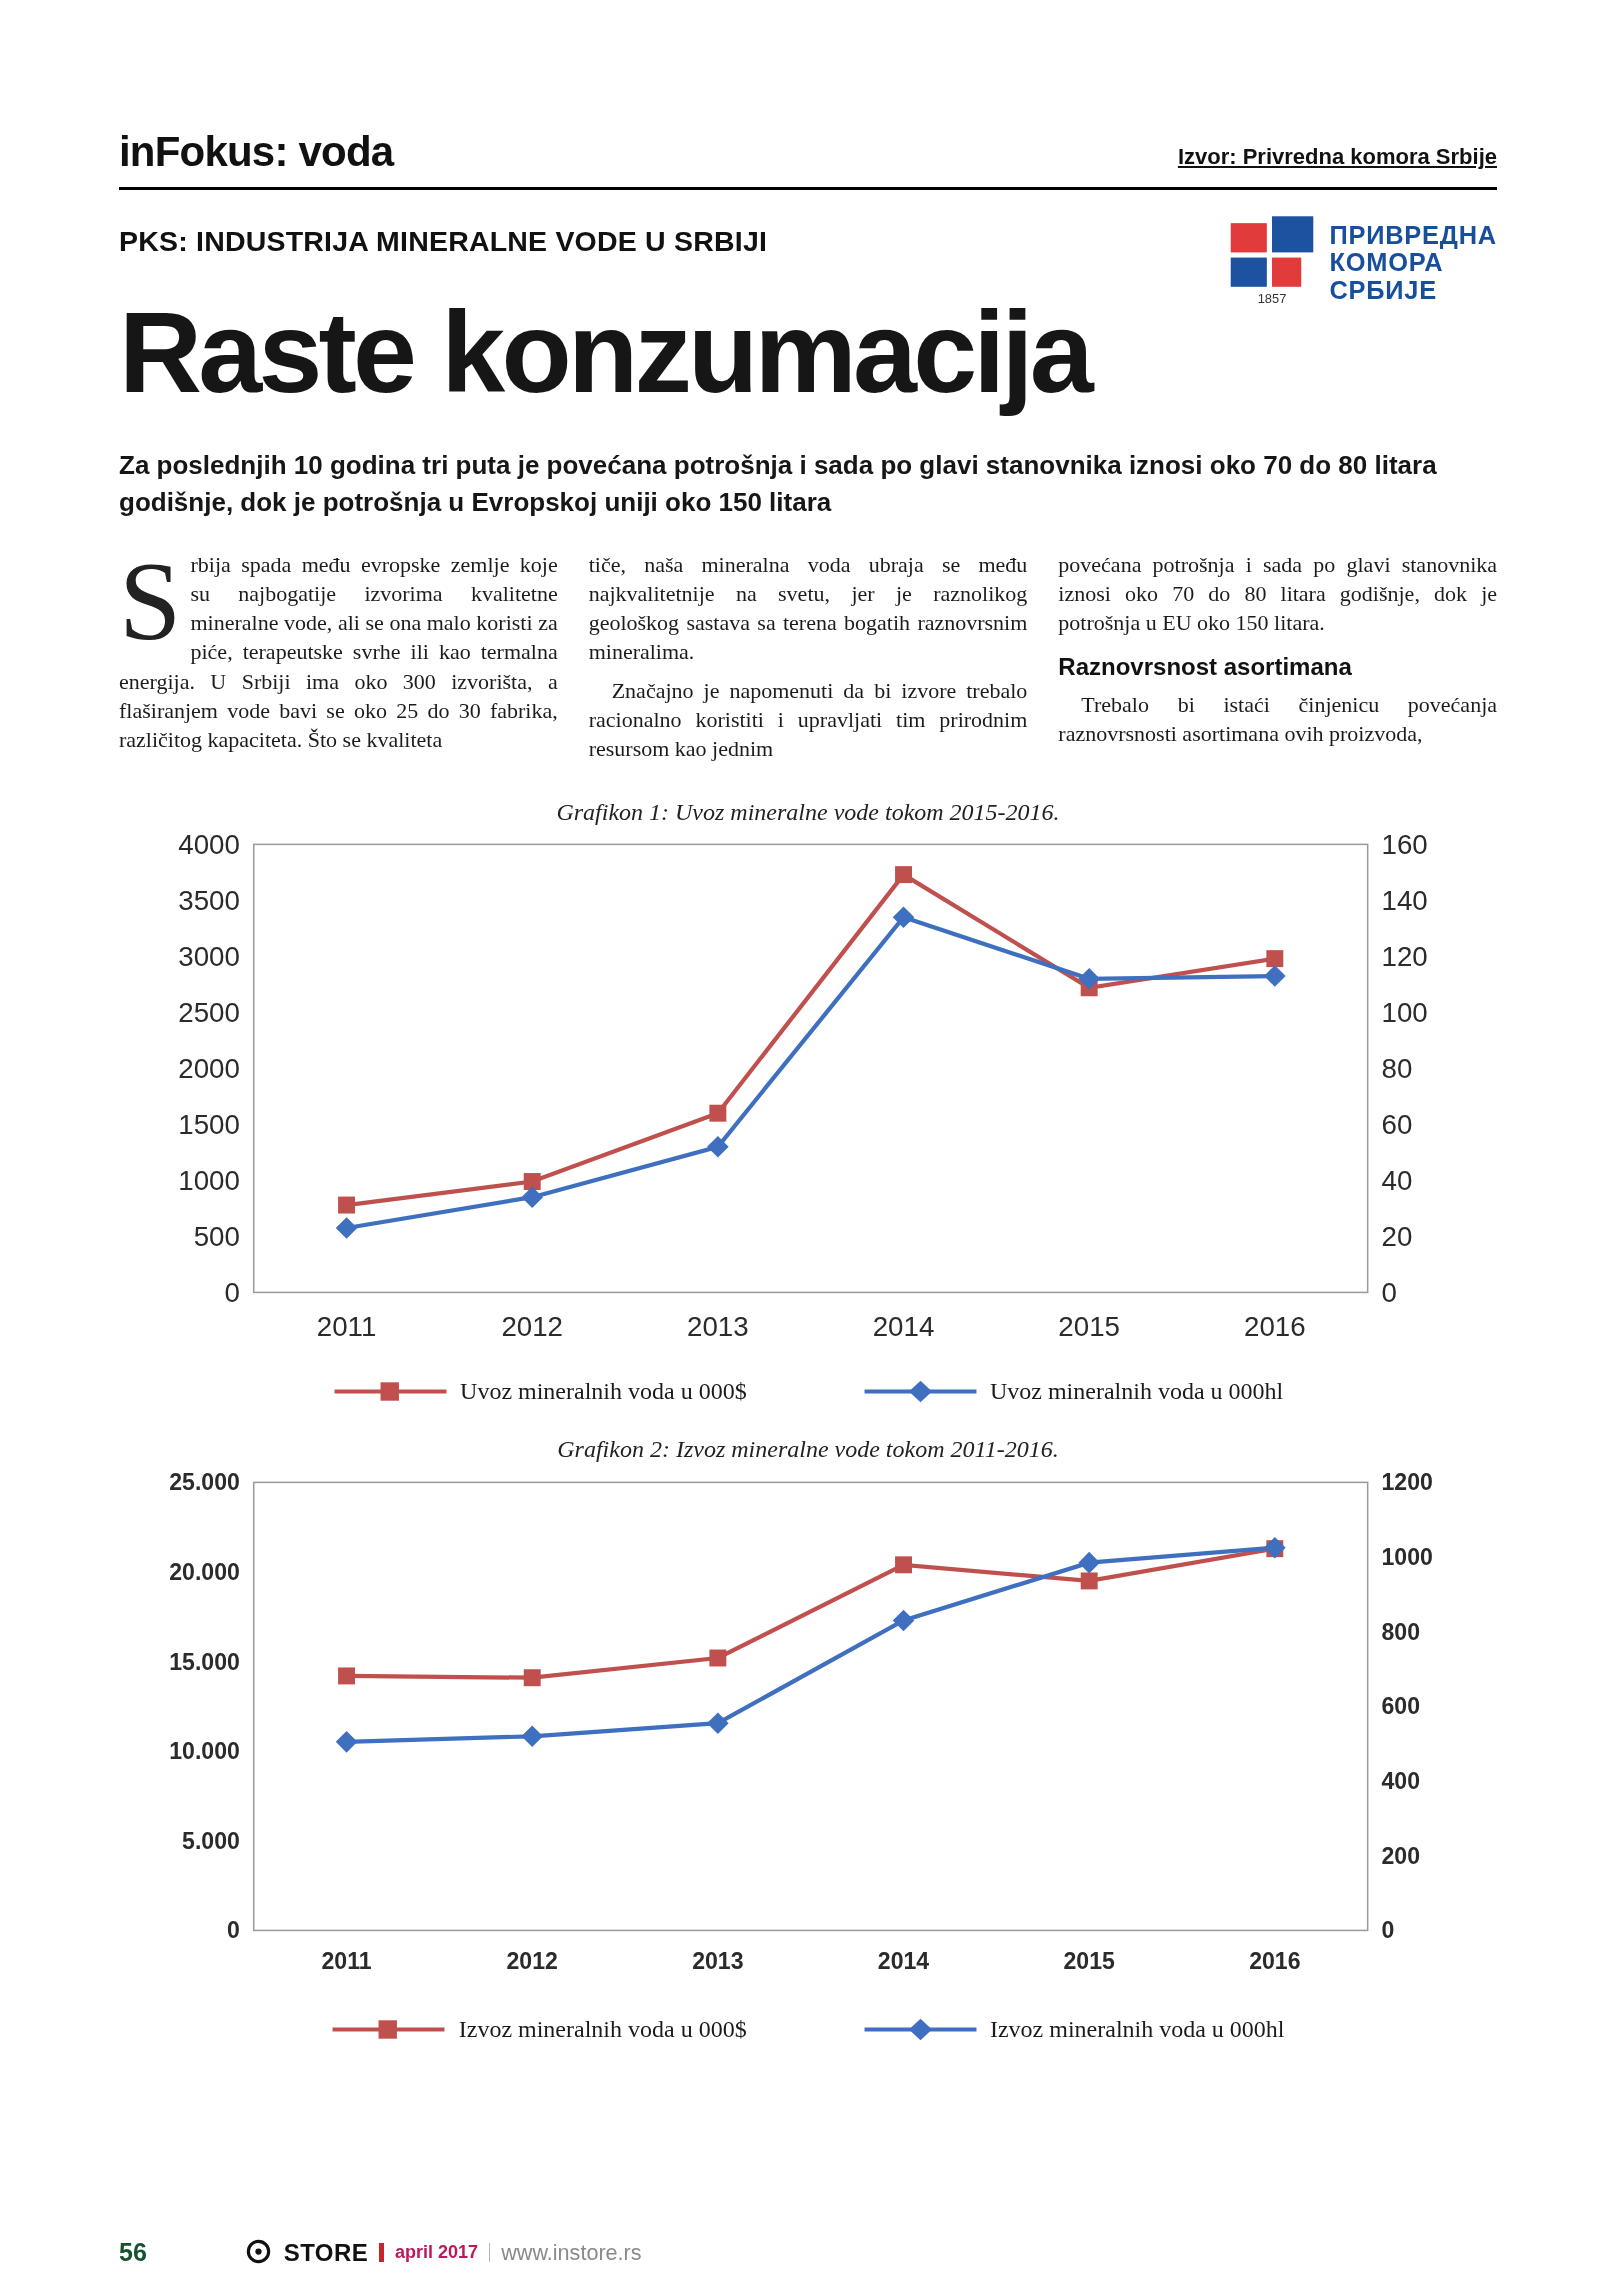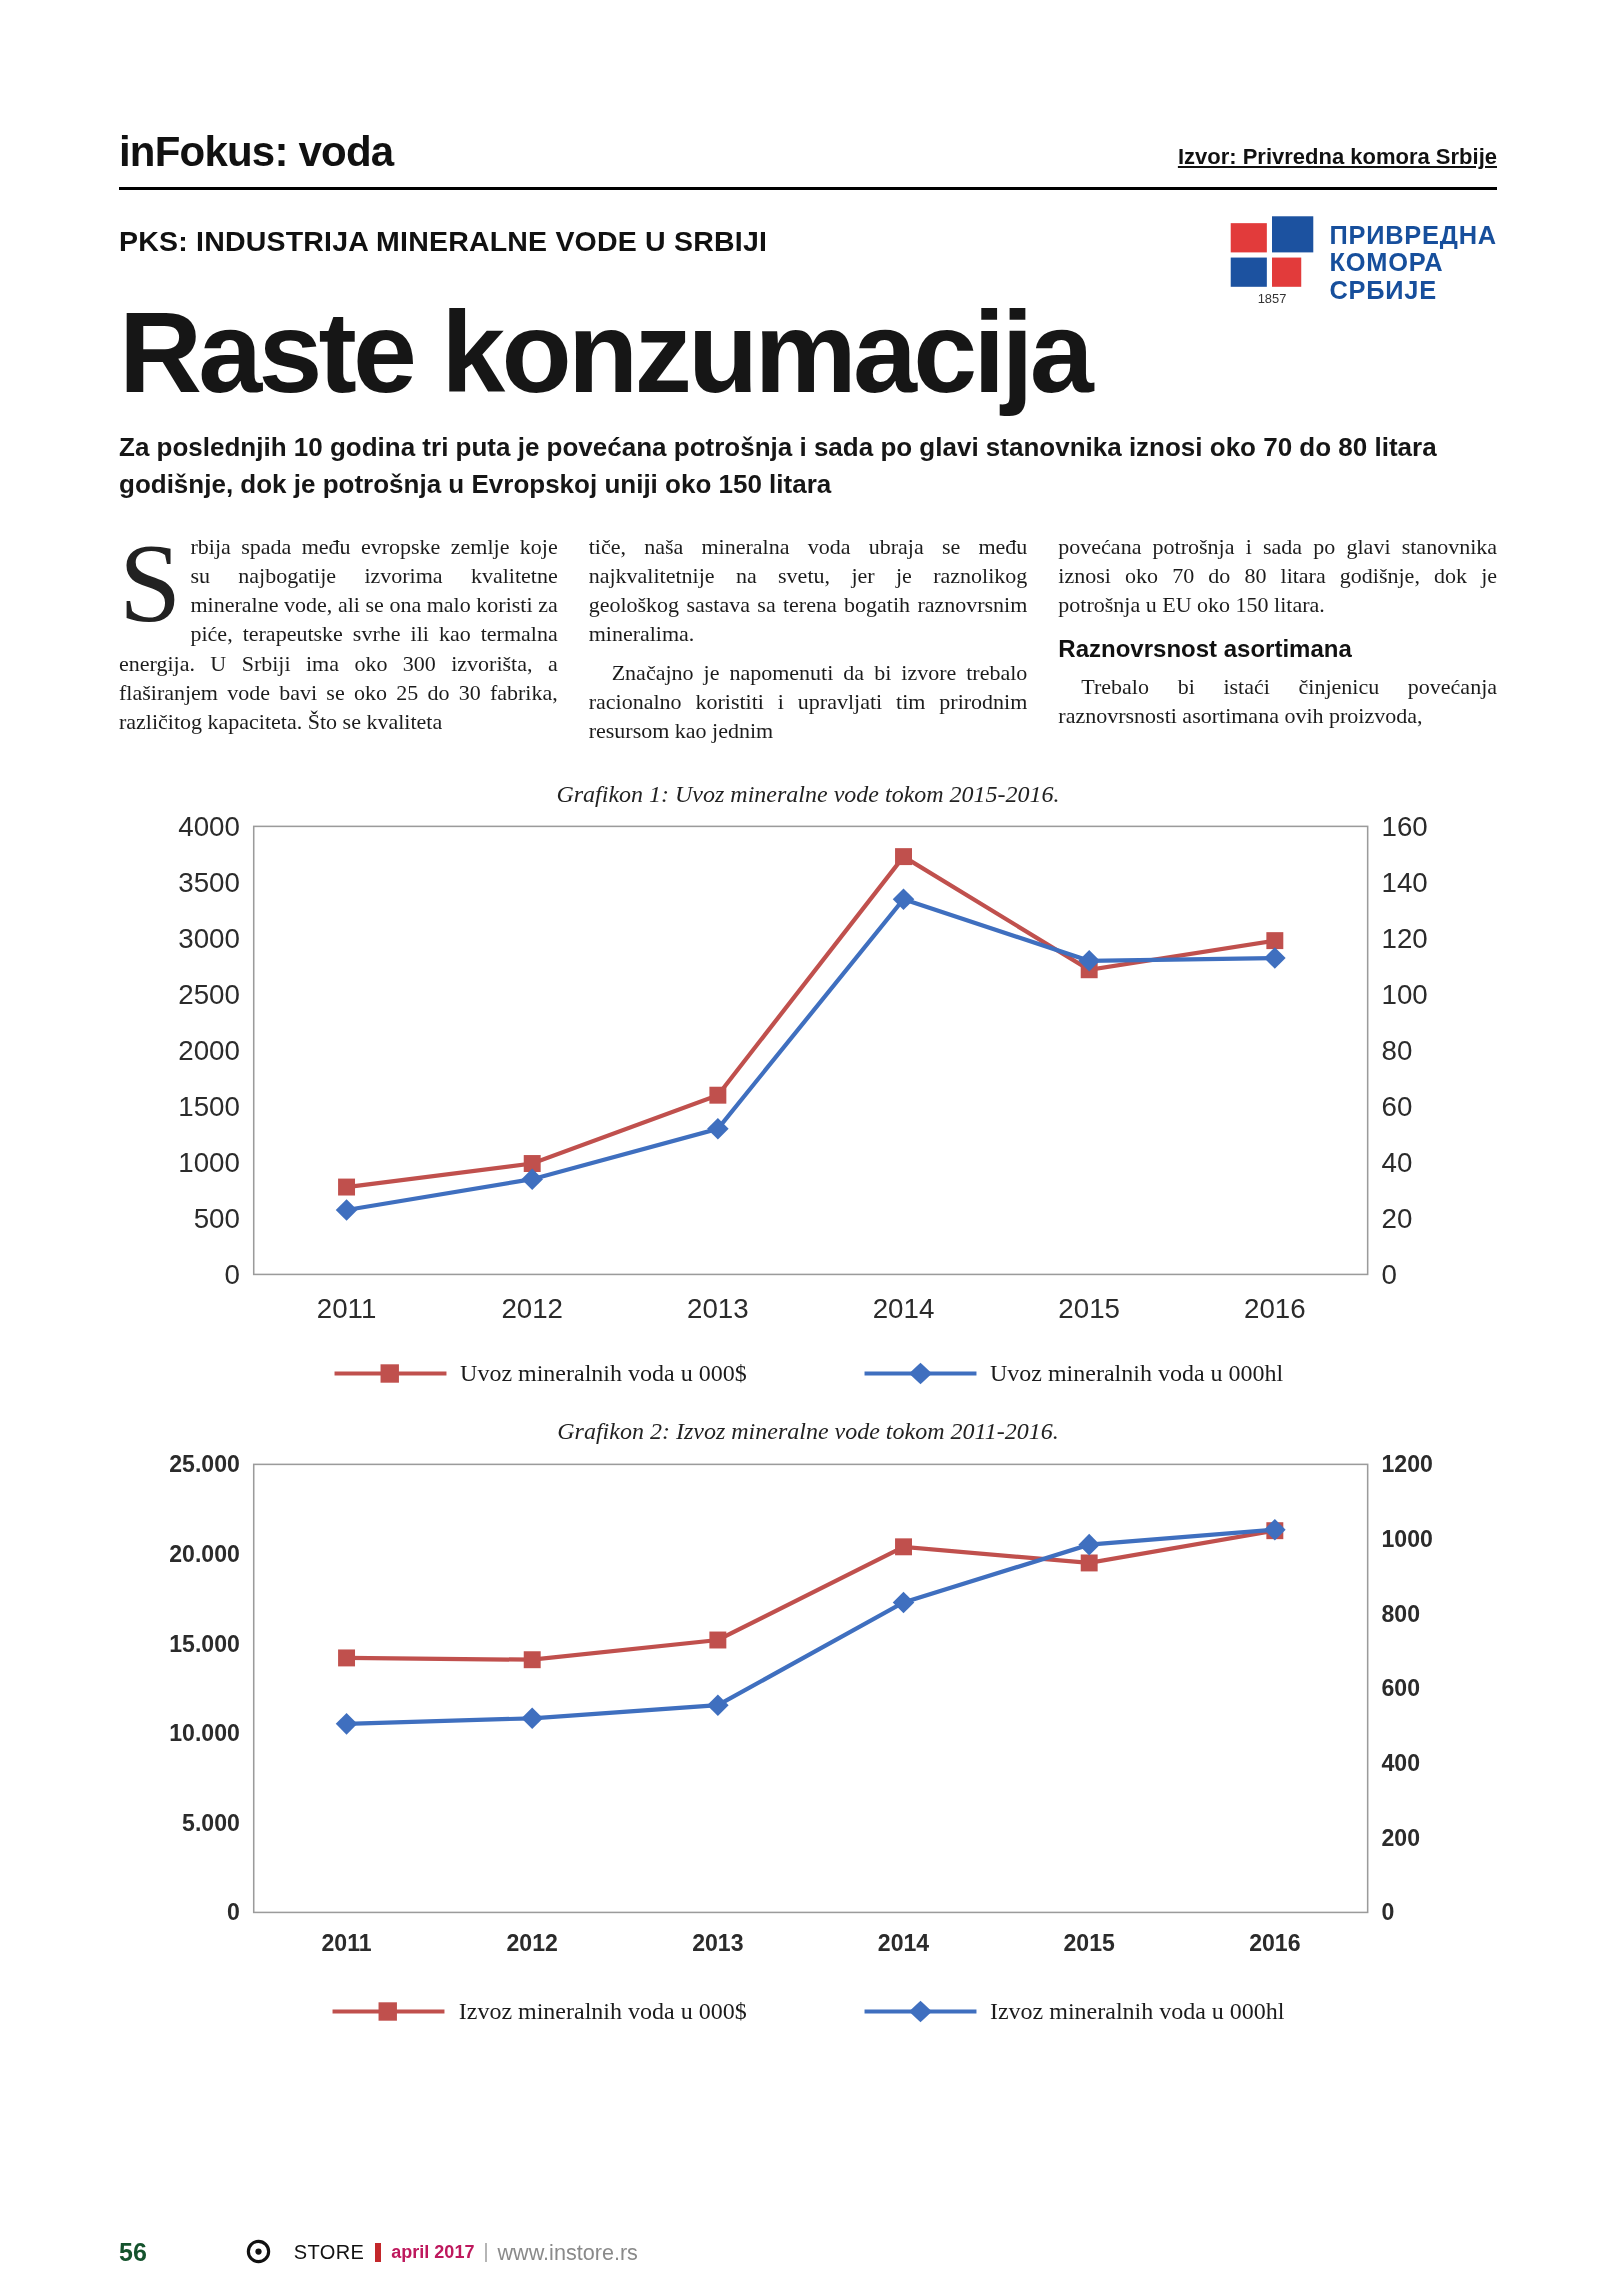--- a/index.html
+++ b/index.html
@@ -22,21 +22,21 @@
   .rule { border-top: 3.1px solid #000; margin-top: 10.8px; }
 
   
   .kicker-row { position: relative; margin-top: 35px; }
   .kicker { font: 700 28.5px "Liberation Sans", sans-serif; letter-spacing: 0.2px; color: #111; }
   .pks-logo { position: absolute; right: 0; top: -10.8px; display: flex; gap: 14px; align-items: center; }
   .pks-text { font: 700 25.4px/1.08 "Liberation Sans", sans-serif; color: #174f9c; letter-spacing: 0.8px; }
 
   
   .headline { margin-top: 28px; font: 700 115px "Liberation Sans", sans-serif; letter-spacing: -3.8px; color: #161616; }
-  .lead { margin-top: 11px; font: 700 26px/1.42 "Liberation Sans", sans-serif; color: #161616; }
+  .lead { margin-top: 29px; font: 700 26px/1.42 "Liberation Sans", sans-serif; color: #161616; }
 
   
   .cols { display: flex; gap: 31px; margin-top: 29px; }
   .col { flex: 1; font: 22px/1.33 "Liberation Serif", serif; color: #1c1c1c; text-align: justify; }
   .dropcap { float: left; font-size: 112px; line-height: 0.76; padding: 9.2px 9.2px 0 0; color: #222; }
   .p2 { text-indent: 23px; margin-top: 9.2px; }
   .subhead { font: 700 24px "Liberation Sans", sans-serif; margin: 15.4px 0 7.7px; text-align: left; color: #111; }
 
   
   .chart-block { margin-top: 35px; }
@@ -45,21 +45,21 @@
   .chart-holder { margin-top: 6.2px; }
   .chart-holder svg { display: block; }
   .chart-legend { display: flex; justify-content: center; gap: 116px; align-items: center; margin-top: 7.7px; }
   .legend-entry { display: flex; align-items: center; }
   .legend-label { font: 24px "Liberation Serif", serif; color: #1b1b1b; margin-left: 12.3px; }
   .legend-sample svg { display: block; }
 
   
   .footer { position: absolute; left: 119px; right: 116px; bottom: 28px; display: flex; align-items: center; font-family: "Liberation Sans", sans-serif; }
   .page-num { font-weight: 700; font-size: 25px; margin-right: 99px; color: #14532d; }
-  .footer-brand { font-weight: 400; font-size: 20px; margin-left: 23px; letter-spacing: 0.4px; color: #111; }
+  .footer-brand { font-weight: 700; font-size: 24px; margin-left: 13px; letter-spacing: 0.4px; color: #111; }
   .footer-date { font-weight: 700; font-size: 18px; color: #be185d; }
   .footer-site { font-size: 21.6px; color: #8a8a8a; }
   .sep-red { width: 5.4px; height: 18.5px; background: #c3272b; margin: 0 10.8px; }
   .sep-gray { width: 1.5px; height: 18.5px; background: #b5b5b5; margin: 0 10.8px; }
 </style>
 </head>
 <body>
 
 <div class="page">
   <div class="content">

